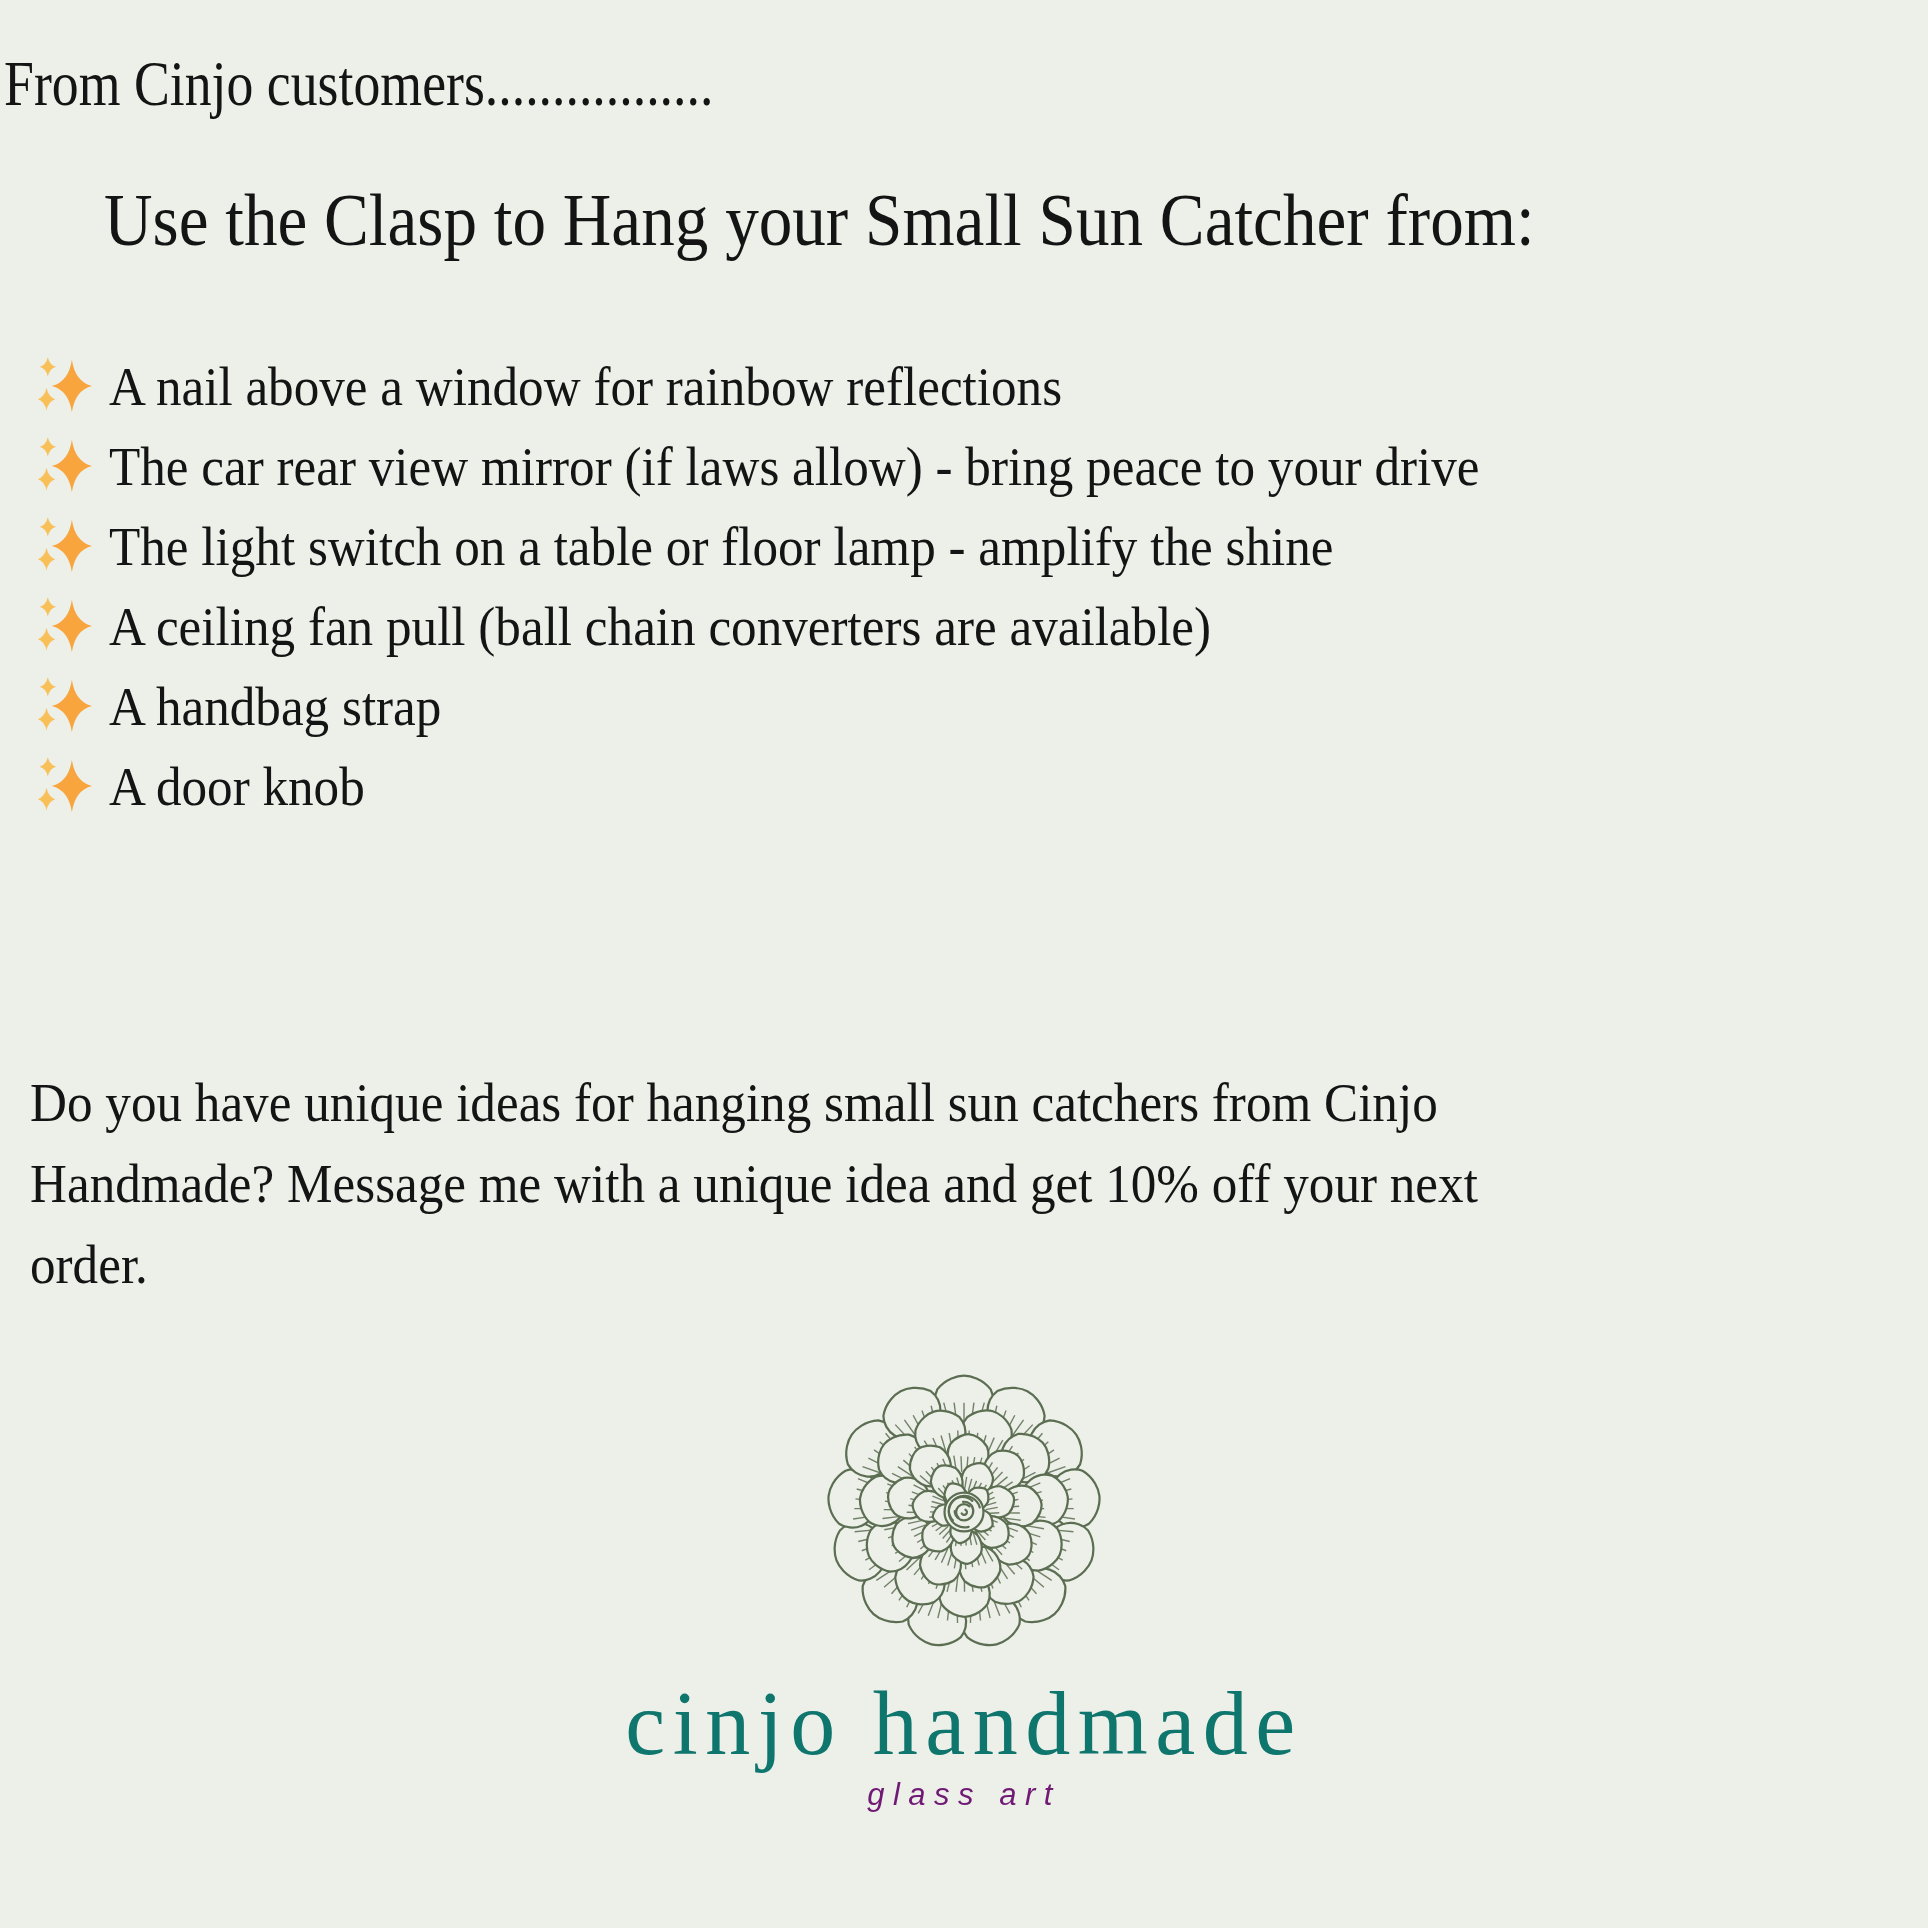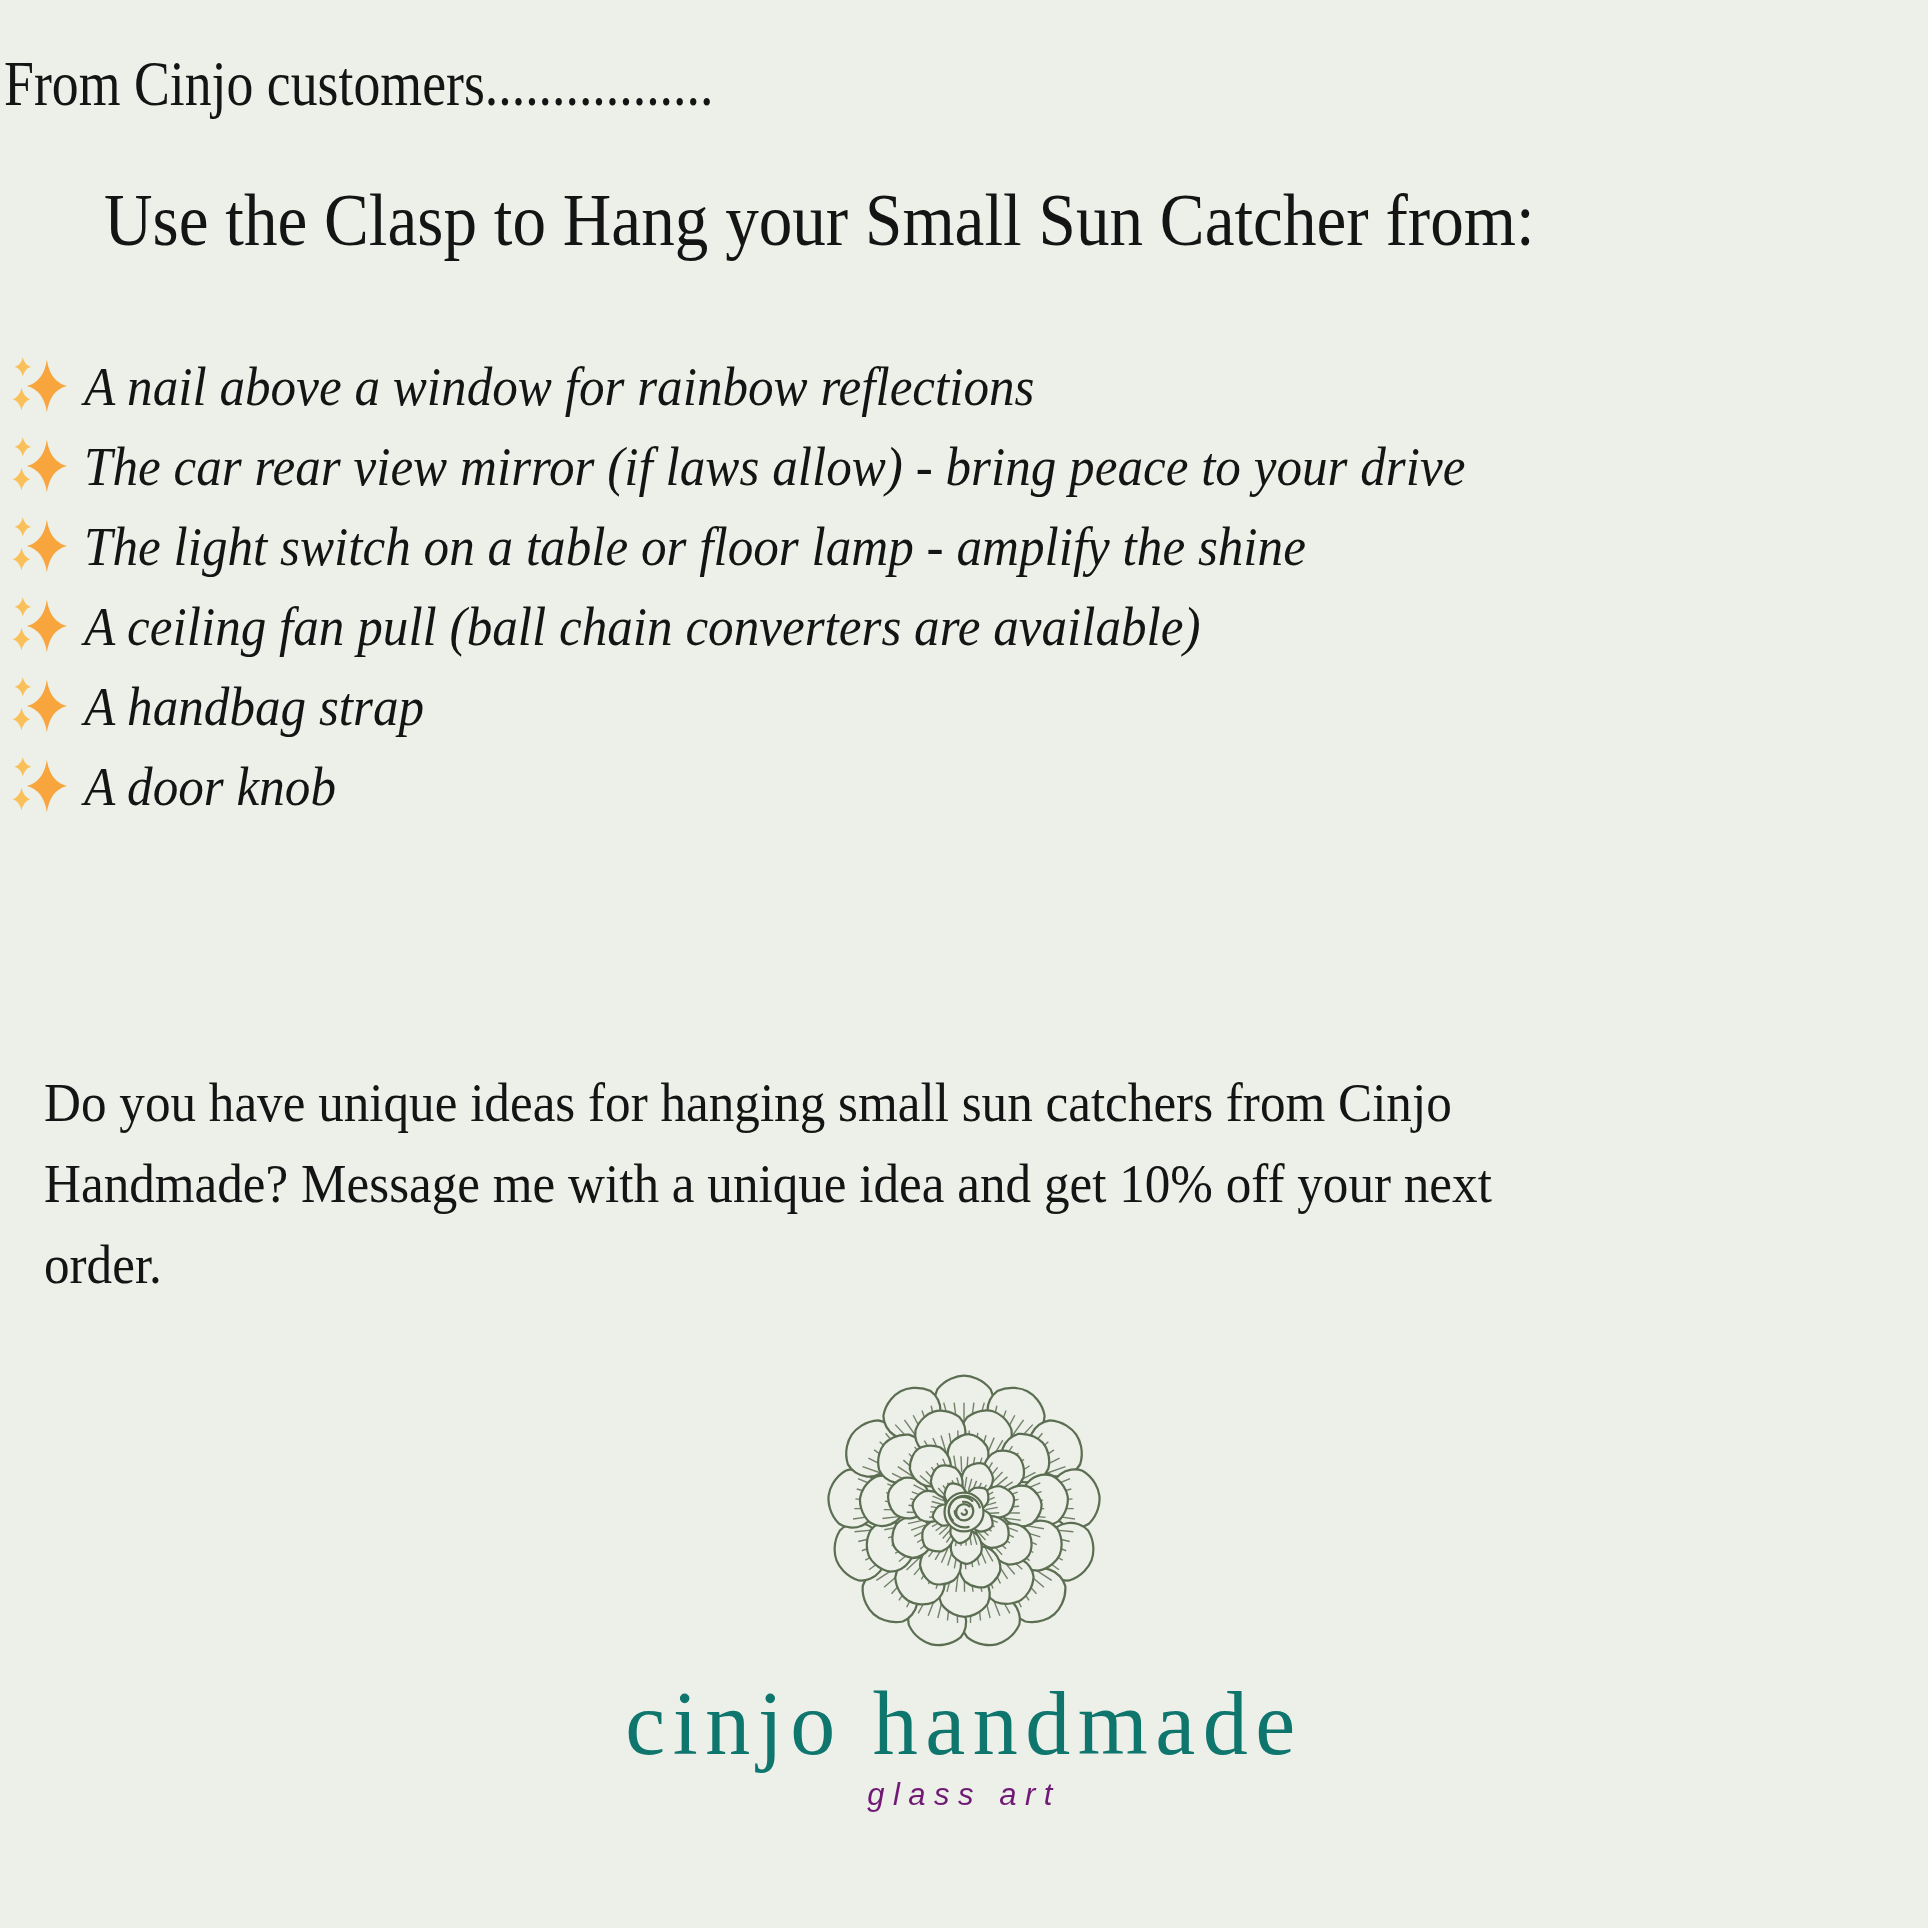--- a/index.html
+++ b/index.html
@@ -17,30 +17,30 @@
     position:absolute;left:3.8px;top:47px;
     font-size:64px;white-space:nowrap;
     transform:scaleX(0.84);transform-origin:left top;
   }
   .title{
     position:absolute;left:104px;top:179px;
     font-size:73px;white-space:nowrap;
     transform:scaleX(0.92);transform-origin:left top;
   }
   .idea-list{
-    position:absolute;left:11px;top:346px;
-    margin:0;padding:0;list-style:none;font-style:italic;
+    position:absolute;left:36px;top:346px;
+    margin:0;padding:0;list-style:none;
   }
   .li{display:flex;align-items:center;height:80px;}
   .spark{width:56px;height:58px;flex:0 0 auto;margin-right:17px;}
   .li .cond{
     display:inline-block;font-size:55px;white-space:nowrap;
     transform:scaleX(0.93);transform-origin:left center;
   }
-  .paragraph{position:absolute;left:44px;top:1062px;}
+  .paragraph{position:absolute;left:30px;top:1062px;}
   .pline{
     height:81px;line-height:81px;font-size:55px;white-space:nowrap;
     transform:scaleX(0.93);transform-origin:left center;
   }
   .logo{
     position:absolute;left:0;top:1363px;width:100%;
     text-align:center;
   }
   .flower{display:block;margin:0 auto;}
   .brand{

